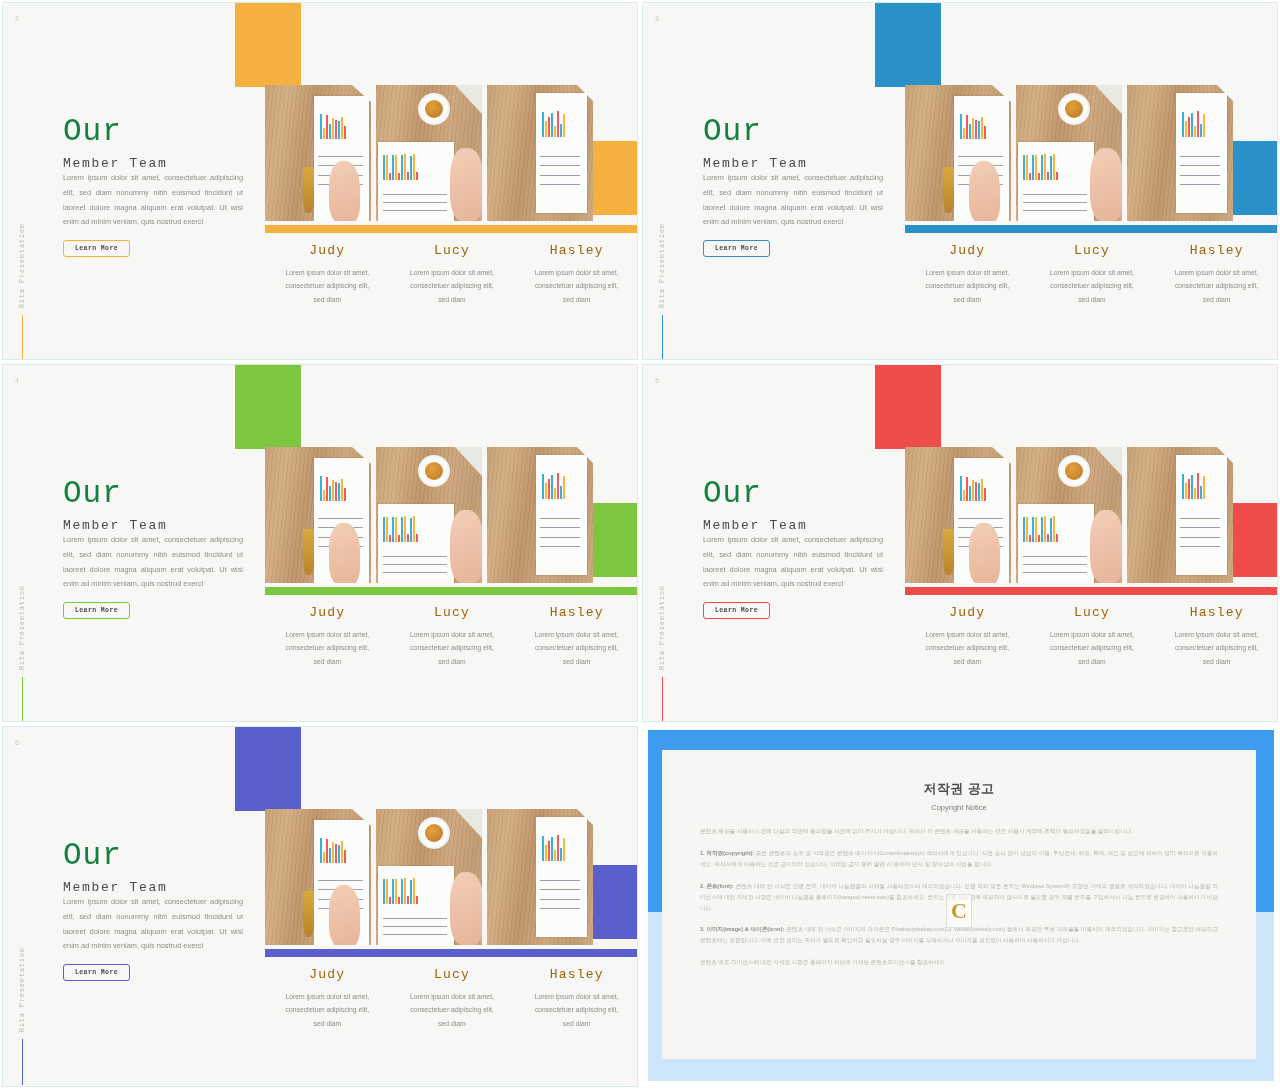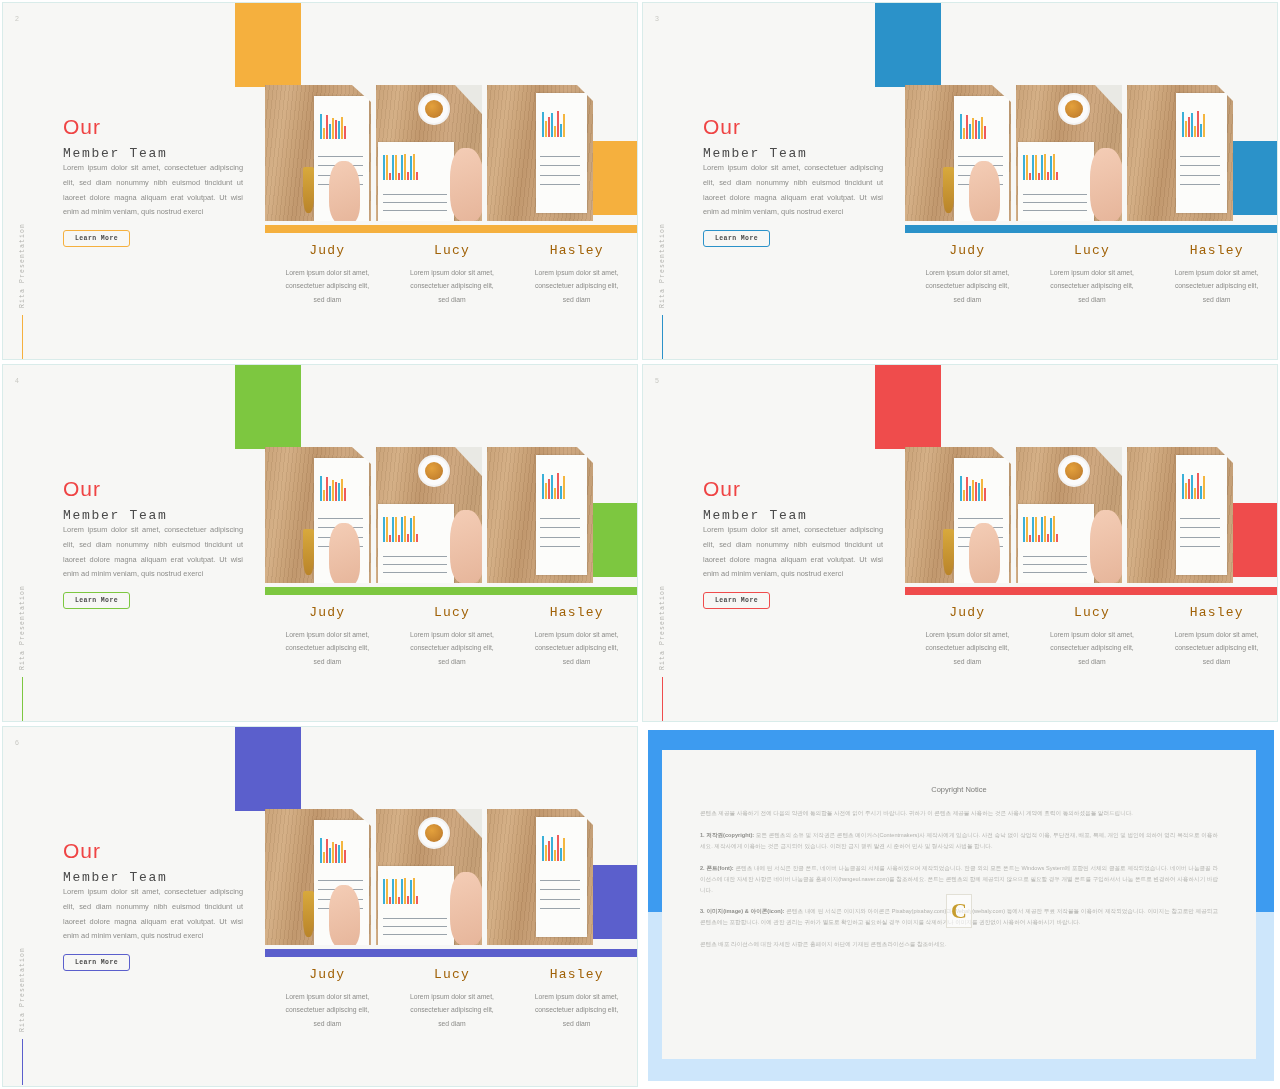--- a/index.html
+++ b/index.html
@@ -46,22 +46,22 @@
     color: #b3b3ae;
     white-space: nowrap;
   }
   .brand-rule {
     width: 1.5px; height: 46px; margin-top: 7px;
   }
 
   
   .left-col { position: absolute; left: 60px; top: 0; width: 200px; }
   .head-main {
-    font-family: Liberation Sans, sans-serif;
-    font-size: 21px; color: #ef4444; letter-spacing: 1px;
+    font-family: Liberation Mono, monospace;
+    font-size: 31px; color: #15803d; letter-spacing: 1px;
     line-height: 1; font-weight: 400;
   }
   .head-sub {
     font-family: "Liberation Mono", monospace;
     font-size: 13px; color: #4a4a4a; letter-spacing: 1.7px;
     margin-top: 9px;
   }
   .body-copy {
     font-size: 7.4px; line-height: 2.0; color: #8d8d8a;
     text-align: justify; width: 180px; margin-top: 0;
@@ -696,20 +696,21 @@
           </div>
         </div>
     </div>
   </div>
 
   <div class="cell">
     <div class="copy-wrap">
       <div class="copy-band-dark" style="background: rgb(61, 155, 240);"></div>
       <div class="copy-band-light" style="background: rgb(205, 230, 251);"></div>
       <div class="copy-card">
+        <div class="copy-title">저작권 공고</div>
         <div class="copy-sub">Copyright Notice</div>
         <p class="copy-p">콘텐츠 제공물 사용하기 전에 다음의 약관에 동의함을 사전에 읽어 주시기 바랍니다. 귀하가 이 콘텐츠 제공물 사용하는 것은 사용시 계약에 효력이 동의하셨음을 알려드립니다.</p>
         <p class="copy-p"><b>1. 저작권(copyright):</b> <span>모든 콘텐츠의 소유 및 저작권은 콘텐츠 메이커스(Contentmakers)사 제작사에게 있습니다. 사전 승낙 없이 상업적 이용, 무단전재, 배포, 복제, 개인 및 법인에 의하여 영리 목적으로 이용하세요. 제작사에게 이용하는 것은 금지되어 있습니다. 이러한 금지 행위 발견 시 준하여 민사 및 형사상의 사법을 합니다.</span></p>
         <p class="copy-p"><b>2. 폰트(font):</b> <span>콘텐츠 내에 된 서식은 한글 폰트, 네이버 나눔글꼴의 서체를 사용하였으며 제작되었습니다. 한글 외의 모든 폰트는 Windows System에 포함된 서체의 글꼴로 제작되었습니다. 네이버 나눔글꼴 라이선스에 대한 자세한 사항은 네이버 나눔글꼴 홈페이지(hangeul.naver.com)를 참조하세요. 폰트는 콘텐츠의 함께 제공되지 않으므로 필요할 경우 개별 폰트를 구입하셔서 나눔 폰트로 변경하여 사용하시기 바랍니다.</span></p>
         <p class="copy-p"><b>3. 이미지(image) &amp; 아이콘(icon):</b> <span>콘텐츠 내에 된 서식은 이미지와 아이콘은 Pixabay(pixabay.com)과 Webaly(webaly.com) 등에서 제공한 무료 저작물을 이용하여 제작되었습니다. 이미지는 참고로만 제공되고 콘텐츠에는 포함합니다. 이에 관한 권리는 귀하가 별도로 확인하고 필요하실 경우 이미지를 삭제하거나 이미지를 권한없이 사용하여 사용하시기 바랍니다.</span></p>
         <p class="copy-p">콘텐츠 배포 라이선스에 대한 자세한 사항은 홈페이지 하단에 기재된 콘텐츠라이선스를 참조하세요.</p>
         <div class="copy-mark">C</div>
       </div>
     </div>
   </div>

